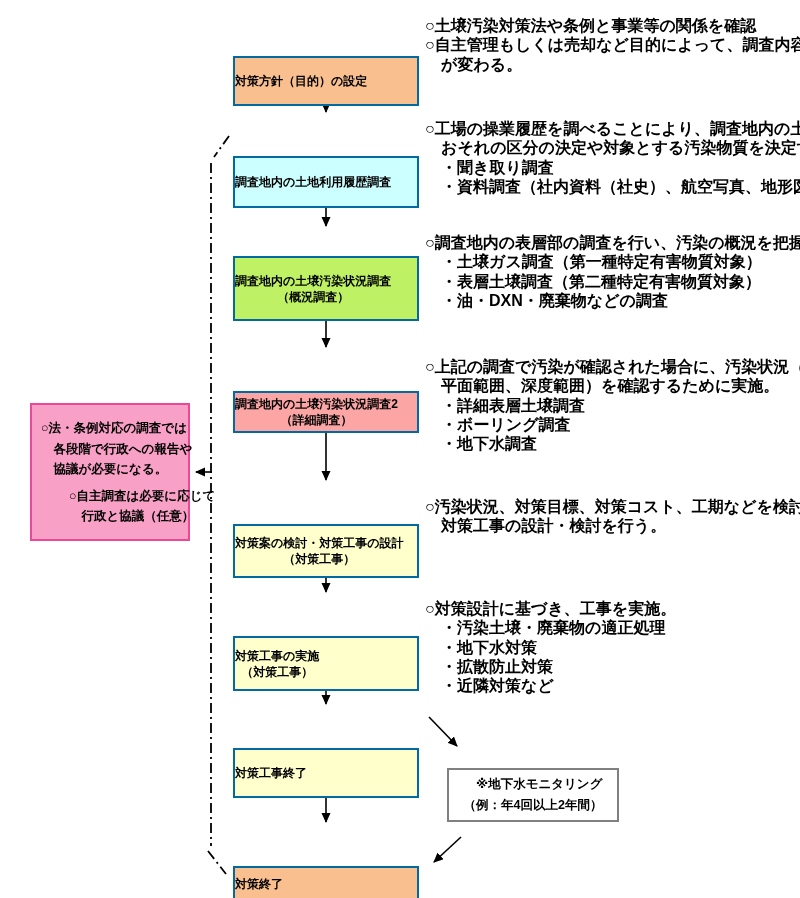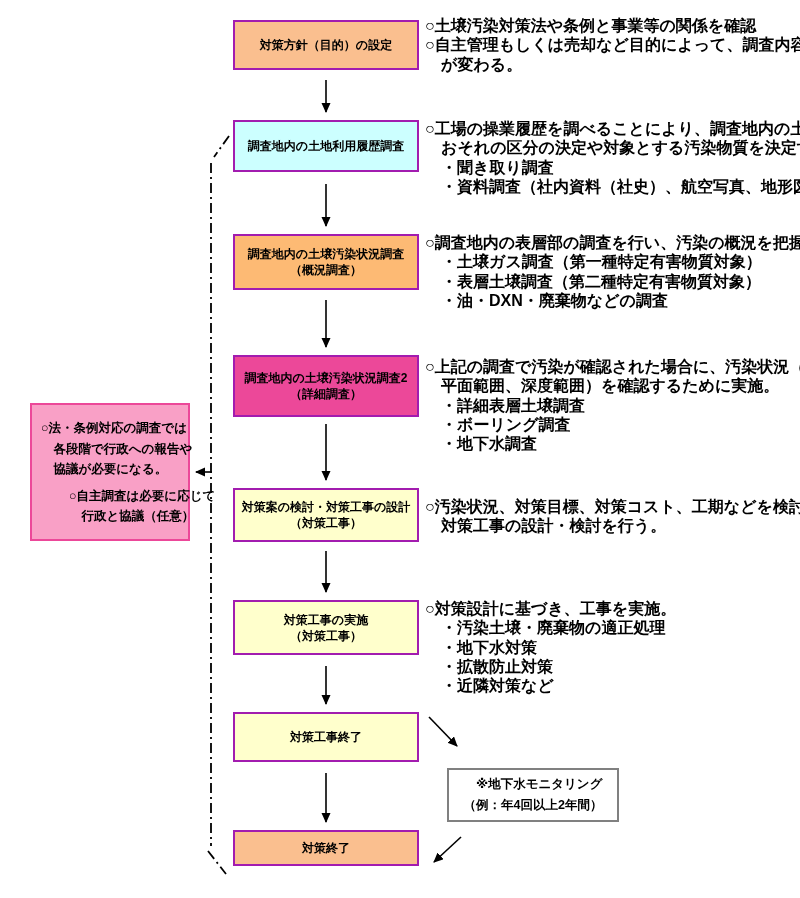--- a/index.html
+++ b/index.html
@@ -2,22 +2,23 @@
 <html><head>
 <meta charset="utf-8">
 <style>
   html,body{margin:0;padding:0;background:#fff;}
   .stage{
     position:relative;width:800px;height:898px;background:#ffffff;
     font-family:"Liberation Sans","DejaVu Sans",sans-serif;color:#000;overflow:hidden;
   }
   .box{
     position:absolute;left:233px;width:186px;box-sizing:border-box;
-    border:2px solid #a21caf;display:flex;align-items:center;justify-content:center;
+    border:2px solid #0369a1;display:flex;align-items:center;
     text-align:center;
+    margin-top:36px;
   }
   .box-label{font-size:12px;font-weight:bold;line-height:16px;white-space:pre-line;}
   .note{
     position:absolute;left:425px;font-size:16px;font-weight:bold;
     line-height:19.3px;white-space:pre;
   }
   .side-box{
     position:absolute;left:30px;top:403px;width:160px;height:138px;box-sizing:border-box;
     border:2px solid #ec4899;padding:13px 0 0 9px;
   }
@@ -58,26 +59,26 @@
   </svg>
 
   <div class="box" style="top: 20px; height: 50px; background: rgb(250, 191, 143);">
     <div class="box-label">対策方針（目的）の設定</div>
   </div>
 
   <div class="box" style="top: 120px; height: 52px; background: rgb(204, 255, 255);">
     <div class="box-label">調査地内の土地利用履歴調査</div>
   </div>
 
-  <div class="box" style="top: 234px; height: 56px; background: #fdba74;">
+  <div class="box" style="top: 220px; height: 65px; background: #bef264;">
     <div class="box-label">調査地内の土壌汚染状況調査
 （概況調査）</div>
   </div>
 
-  <div class="box" style="top: 355px; height: 62px; background: #ec4899;">
+  <div class="box" style="top: 355px; height: 42px; background: #fca5a5;">
     <div class="box-label">調査地内の土壌汚染状況調査2
 （詳細調査）</div>
   </div>
 
   <div class="box" style="top: 488px; height: 54px; background: rgb(255, 255, 204);">
     <div class="box-label">対策案の検討・対策工事の設計
 （対策工事）</div>
   </div>
 
   <div class="box" style="top: 600px; height: 55px; background: rgb(255, 255, 204);">

